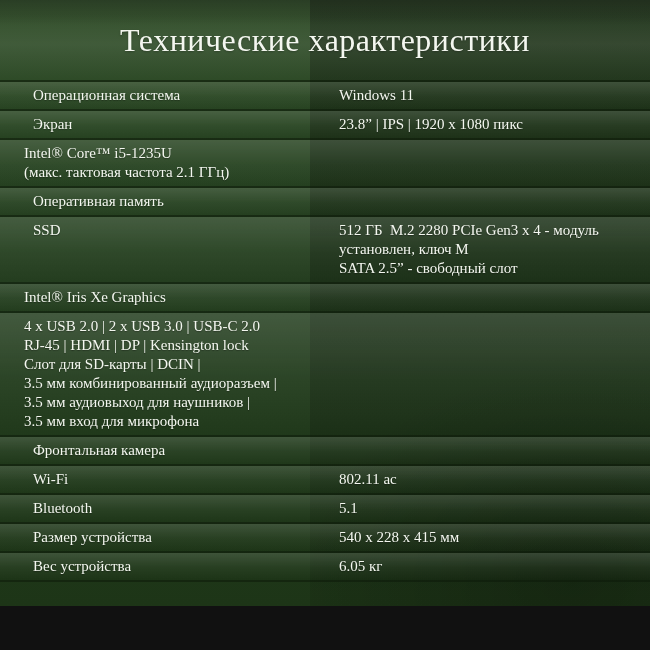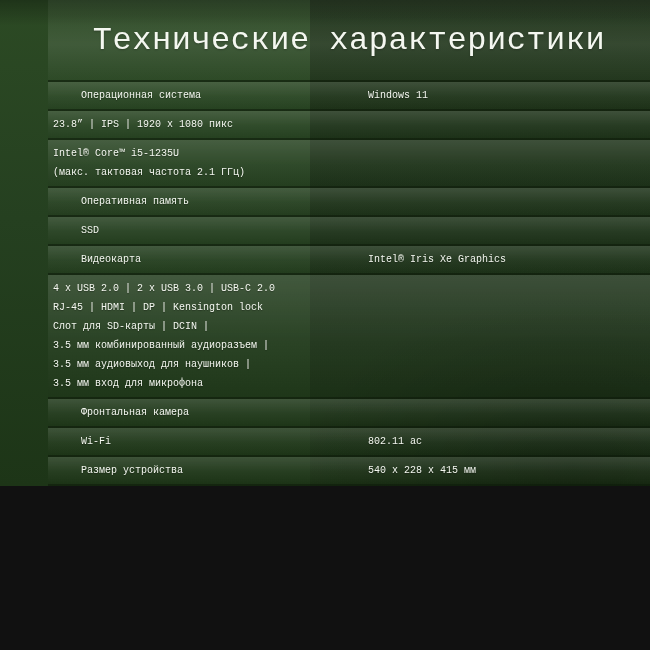--- a/index.html
+++ b/index.html
@@ -1,25 +1,24 @@
 <!DOCTYPE html>
 <html><head>
 <meta charset="utf-8">
 <style>
   * { margin: 0; padding: 0; box-sizing: border-box; }
   html, body { background: #111; }
   .stage {
     position: relative;
     width: 650px;
-    height: 486px;
+    height: 606px;
     overflow: hidden;
-    font-family: Liberation Mono, monospace;
+    font-family: Liberation Serif, serif;
     color: #f4f7f0;
     background: linear-gradient(180deg, #2c4a24 0%, #254020 45%, #1d3517 100%);
-    padding-left: 48px;
   }
   
   .band-right {
     position: absolute;
     left: 310px; top: 0; right: 0; bottom: 0;
     background: linear-gradient(180deg, rgba(0,0,0,0.30) 0%, rgba(0,0,0,0.18) 60%, rgba(0,0,0,0.08) 100%);
     pointer-events: none;
   }
   
   .shade-top {
@@ -49,35 +48,36 @@
   }
   .spec-table { width: 650px; border-bottom: 2px solid rgba(12,26,9,0.55); }
   .row {
     display: flex;
     align-items: flex-start;
     border-top: 2px solid rgba(12,26,9,0.55);
     background: linear-gradient(180deg, rgba(255,255,255,0.14) 0%, rgba(255,255,255,0.04) 55%, rgba(0,0,0,0.04) 100%);
     padding: 4px 0;
   }
   .label, .value {
-    font-size: 10px;
+    font-size: 15px;
     line-height: 19px;
     white-space: pre-line;
     text-shadow: 0 1px 1px rgba(0,0,0,0.3);
   }
   .label {
     width: 315px;
     flex: 0 0 315px;
     padding-left: 33px;
     padding-right: 12px;
   }
   .value {
     flex: 1 1 auto;
     padding-left: 5px;
     padding-right: 14px;
+    margin-left: 19px;
   }
 </style>
 </head>
 <body>
 
 <div class="stage">
   <div class="band-right"></div>
   <div class="shade-top"></div>
   <div class="shade-corner"></div>
 
@@ -85,52 +85,59 @@
     <div class="header">
       <div class="title">Технические характеристики</div>
     </div>
 
     <div class="spec-table">
       <div class="row">
         <div class="label">Операционная система</div>
         <div class="value">Windows 11</div>
       </div>
       <div class="row">
+        <div class="label">Экран</div>
         <div class="value">23.8” | IPS | 1920 x 1080 пикс</div>
       </div>
       <div class="row">
         <div class="value">Intel® Core™ i5-1235U
 (макс. тактовая частота 2.1 ГГц)</div>
       </div>
       <div class="row">
         <div class="label">Оперативная память</div>
       </div>
       <div class="row">
         <div class="label">SSD</div>
+        <div class="value">512 ГБ&nbsp; M.2 2280 PCIe Gen3 x 4 - модуль
+установлен, ключ M
+SATA 2.5” - свободный слот</div>
       </div>
       <div class="row">
-        <div class="label">Видеокарта</div>
         <div class="value">Intel® Iris Xe Graphics</div>
       </div>
       <div class="row">
         <div class="value">4 x USB 2.0 | 2 x USB 3.0 | USB-C 2.0
 RJ-45 | HDMI | DP | Kensington lock
 Слот для SD-карты | DCIN |
 3.5 мм комбинированный аудиоразъем |
 3.5 мм аудиовыход для наушников |
 3.5 мм вход для микрофона</div>
       </div>
       <div class="row">
         <div class="label">Фронтальная камера</div>
       </div>
       <div class="row">
         <div class="label">Wi-Fi</div>
         <div class="value">802.11 ac</div>
       </div>
       <div class="row">
+        <div class="label">Bluetooth</div>
+        <div class="value">5.1</div>
+      </div>
+      <div class="row">
         <div class="label">Размер устройства</div>
         <div class="value">540 x 228 x 415 мм</div>
       </div>
       <div class="row">
         <div class="label">Вес устройства</div>
         <div class="value">6.05 кг</div>
       </div>
     </div>
   </div>
 </div>

